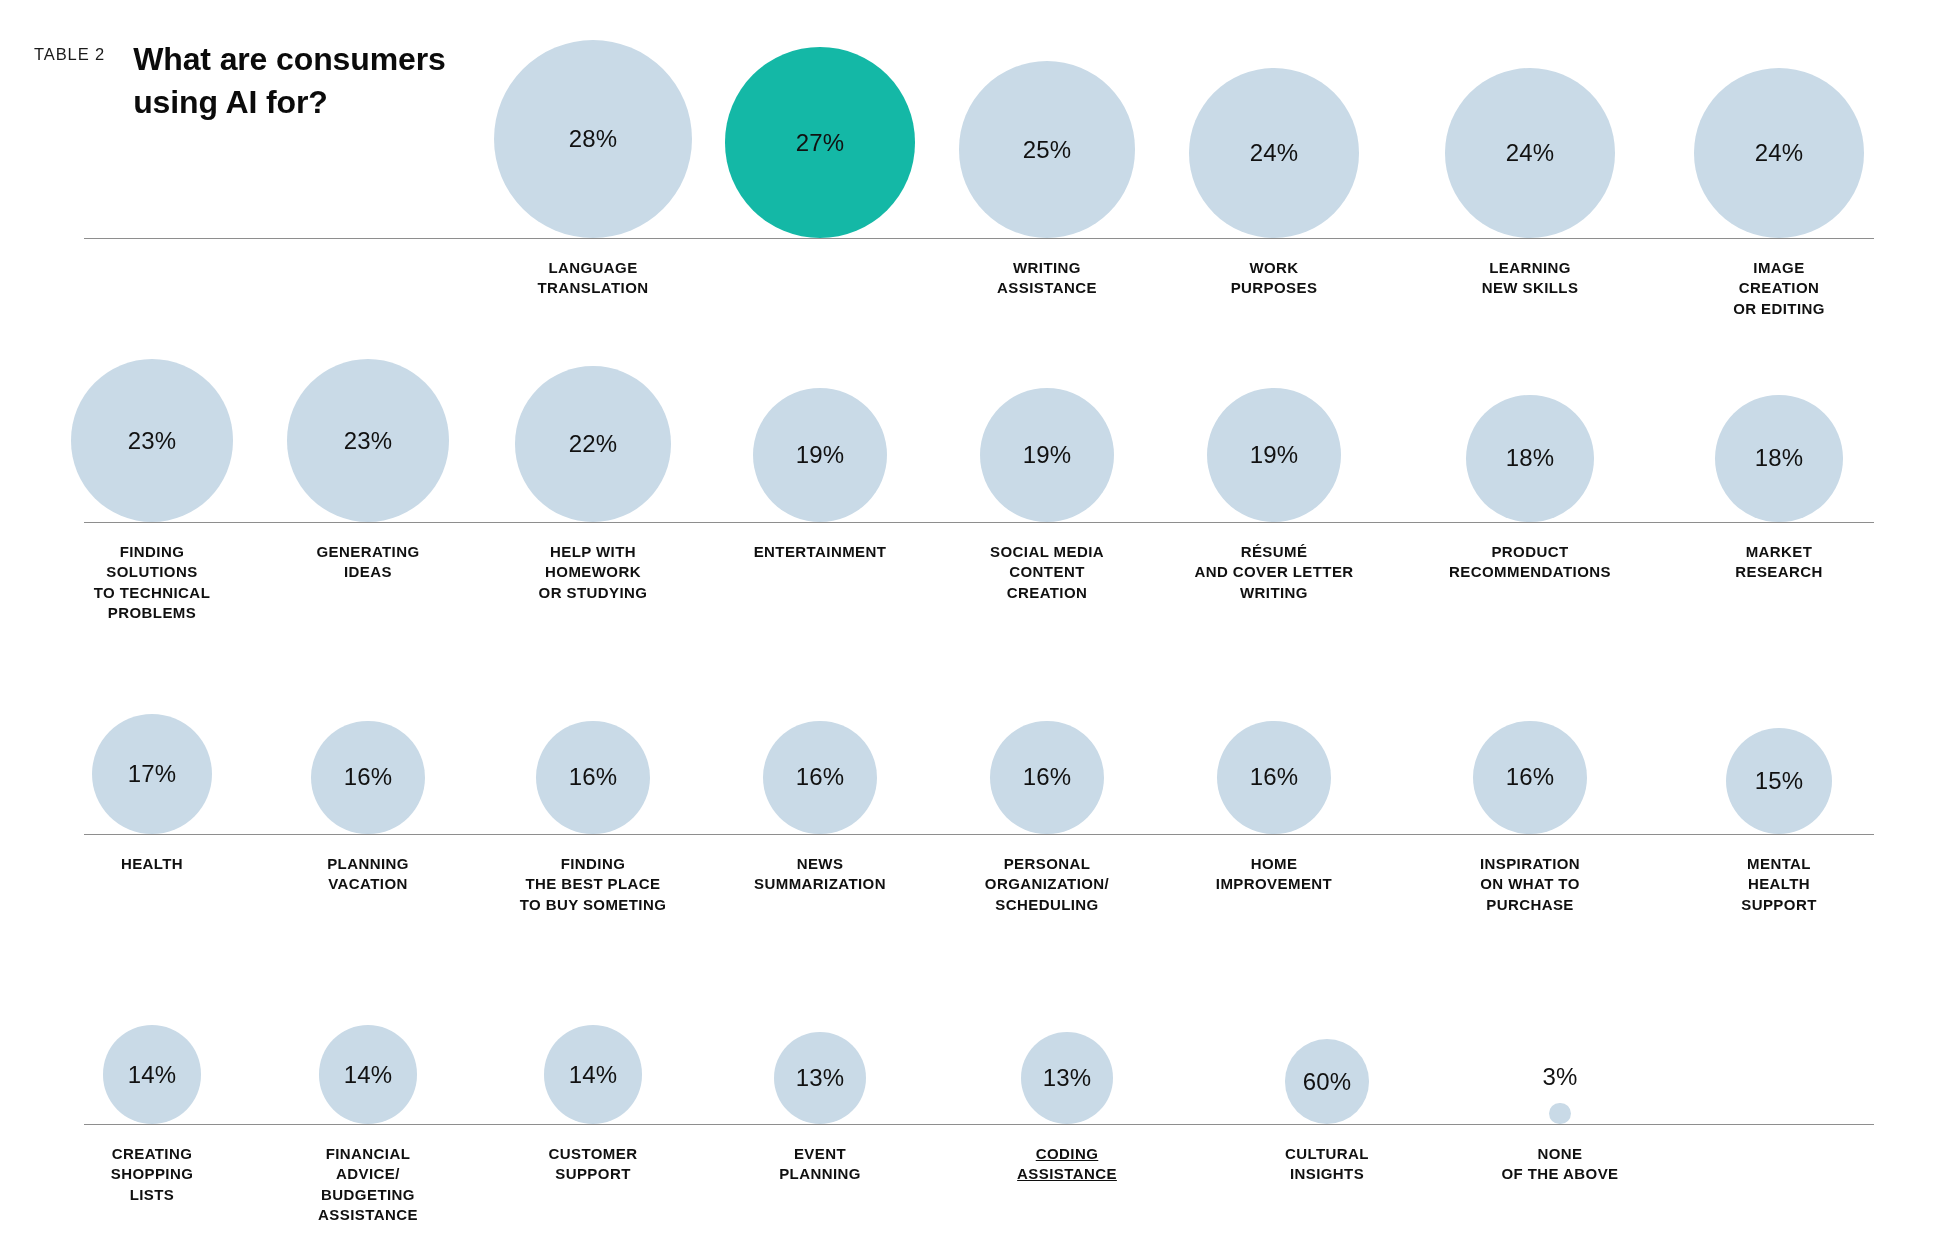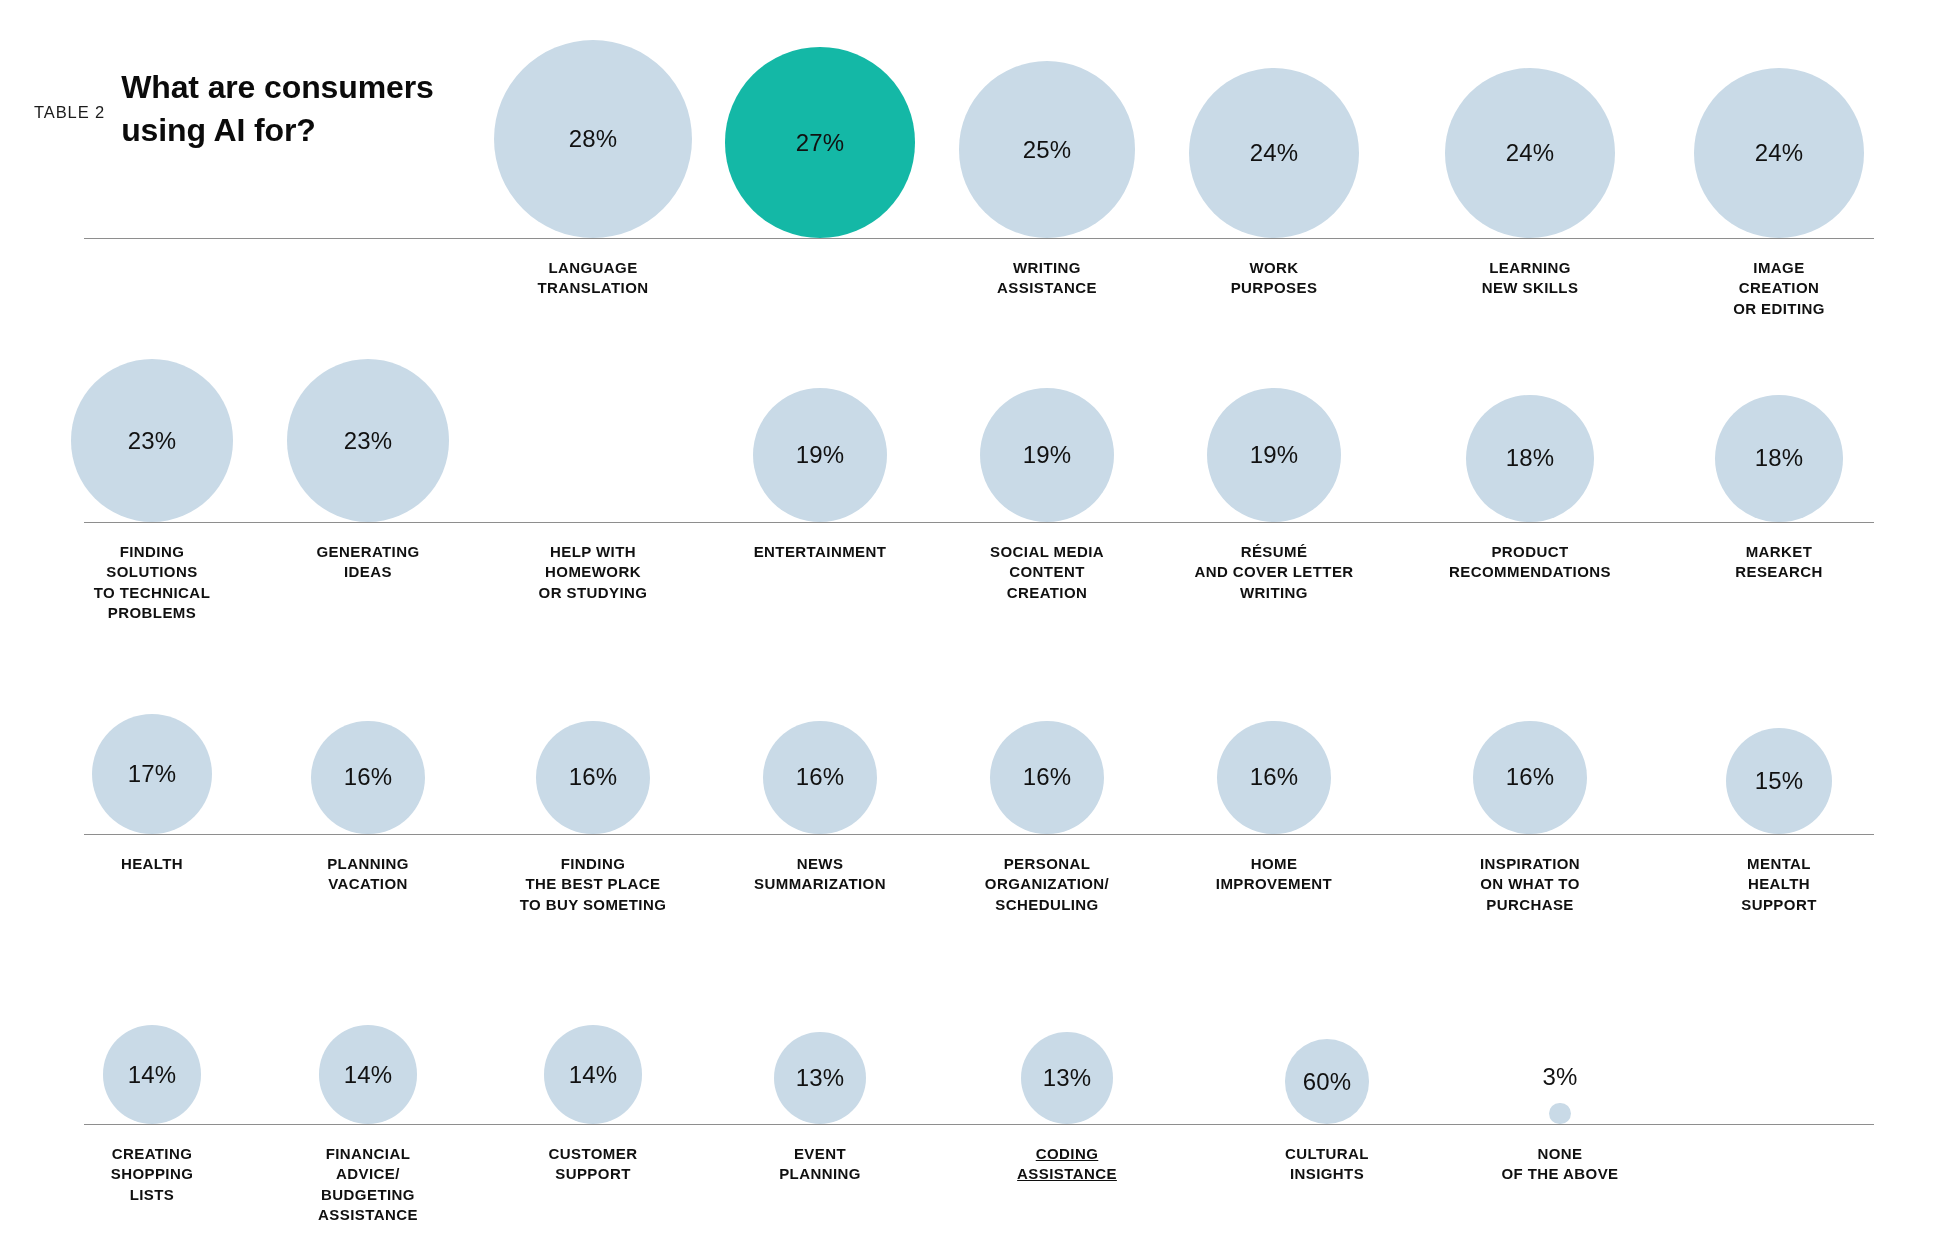--- a/index.html
+++ b/index.html
@@ -21,23 +21,22 @@
     width: 1958px;
     height: 1248px;
   }
 
   
   .header {
     position: absolute;
     left: 34px;
     top: 38px;
     display: flex;
-    align-items: center;
-    gap: 16px;
-    margin-top: 28px;
+    align-items: flex-start;
+    gap: 28px;
   }
   .table-eyebrow {
     font-size: 16.5px;
     letter-spacing: 0.055em;
     color: #1b1b1b;
     font-weight: 400;
     padding-top: 7px;
     white-space: nowrap;
   }
   .table-title {
@@ -142,20 +141,23 @@
         </div>
         <div class="caption" style="left: 52px; width: 200px; top: 542px;">FINDING
 SOLUTIONS
 TO TECHNICAL
 PROBLEMS</div>
         <div class="bubble" style="width: 162.61px; height: 162.61px; left: 286.695px; top: 359.39px; background: rgb(201, 218, 231);">
           <span class="bubble-value">23%</span>
         </div>
         <div class="caption" style="left: 268px; width: 200px; top: 542px;">GENERATING
 IDEAS</div>
+        <div class="bubble" style="width: 155.54px; height: 155.54px; left: 515.23px; top: 366.46px; background: rgb(201, 218, 231);">
+          <span class="bubble-value">22%</span>
+        </div>
         <div class="caption" style="left: 493px; width: 200px; top: 542px;">HELP WITH
 HOMEWORK
 OR STUDYING</div>
         <div class="bubble" style="width: 134.33px; height: 134.33px; left: 752.835px; top: 387.67px; background: rgb(201, 218, 231);">
           <span class="bubble-value">19%</span>
         </div>
         <div class="caption" style="left: 710px; width: 220px; top: 542px;">ENTERTAINMENT</div>
         <div class="bubble" style="width: 134.33px; height: 134.33px; left: 979.835px; top: 387.67px; background: rgb(201, 218, 231);">
           <span class="bubble-value">19%</span>
         </div>

